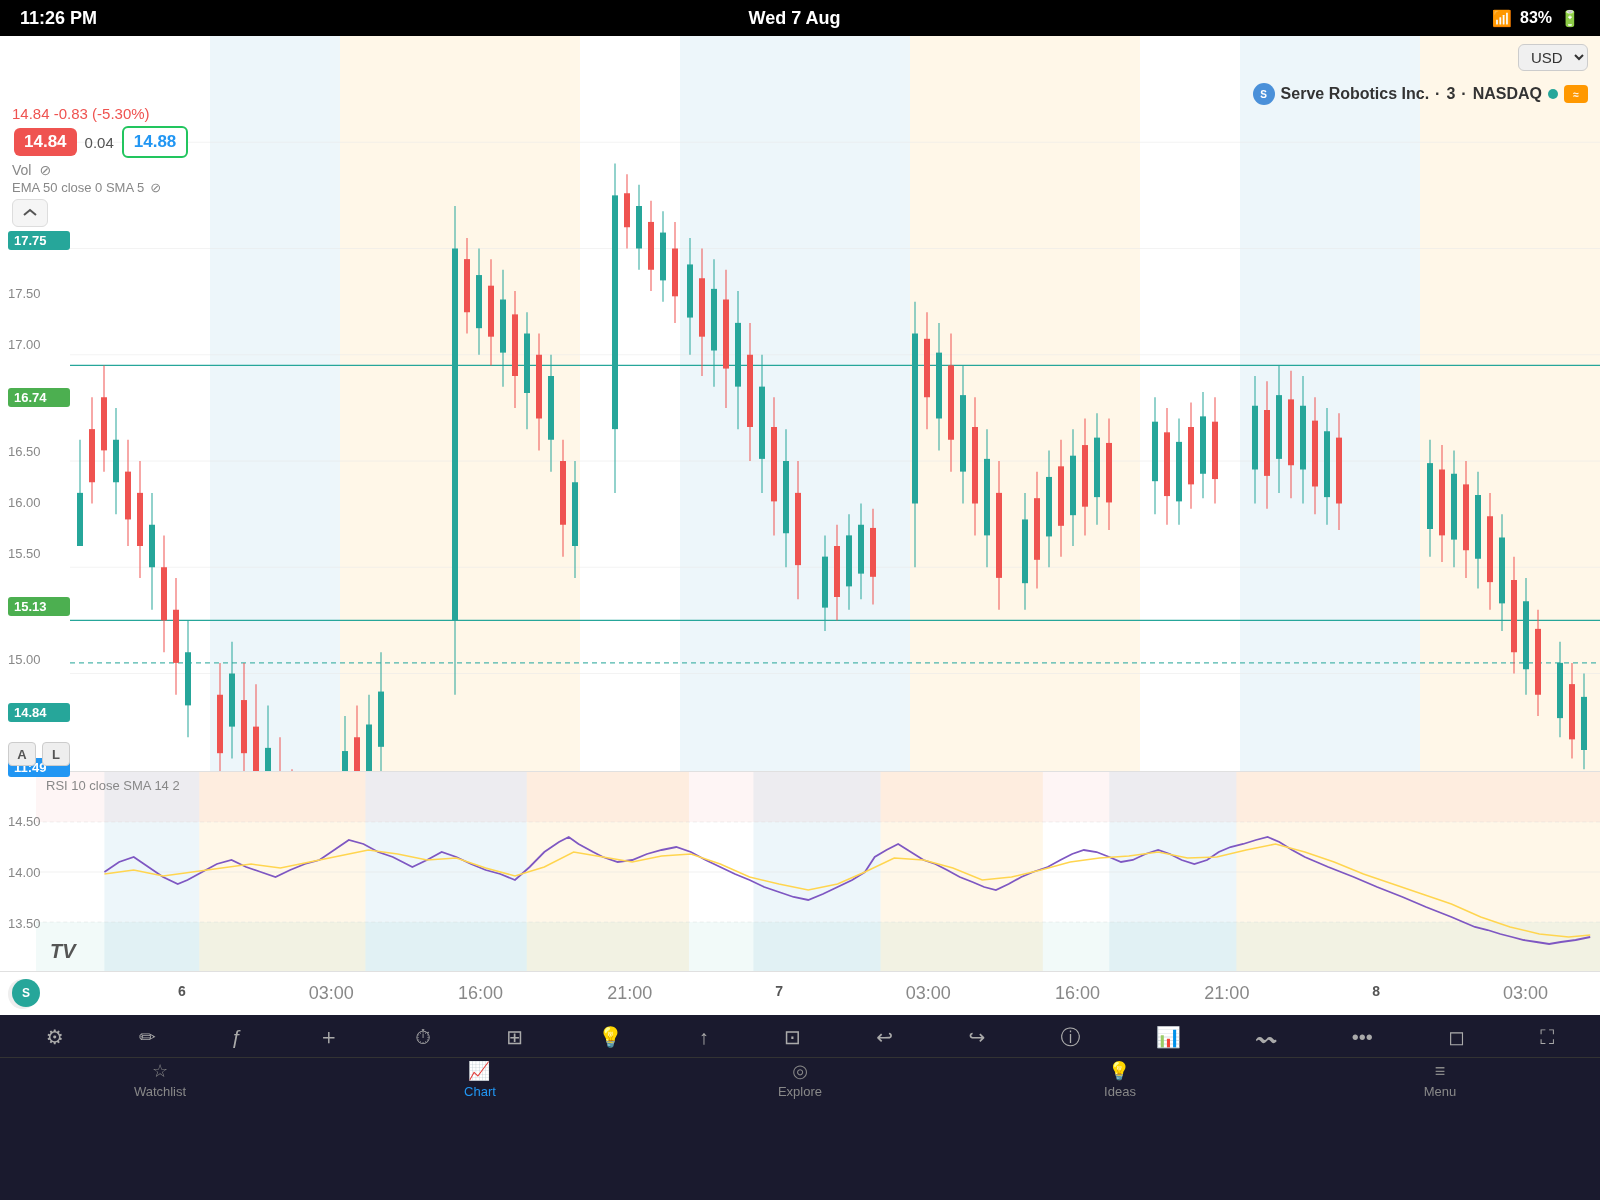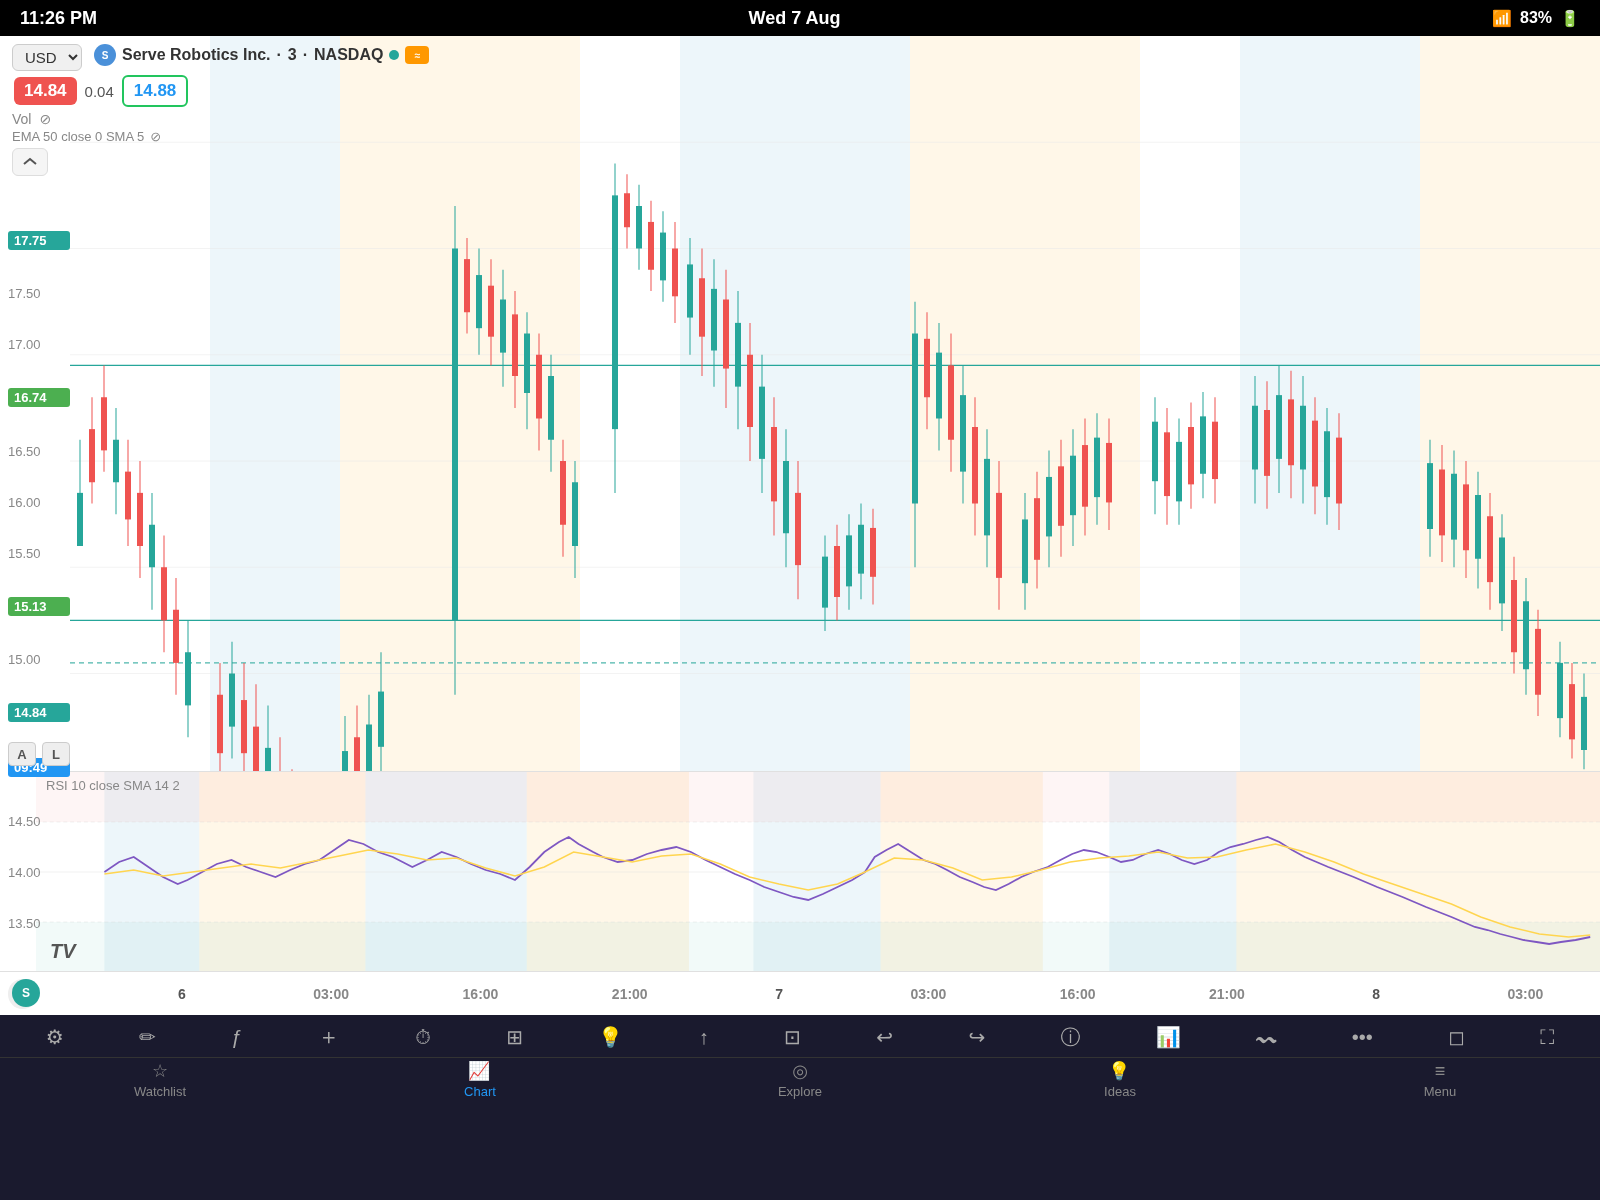--- a/index.html
+++ b/index.html
@@ -39,22 +39,23 @@
       position: absolute;
       top: 0;
       left: 0;
       right: 0;
       padding: 8px 12px 4px 12px;
       z-index: 10;
     }
 
     .stock-info-row {
       display: flex;
-      align-items: flex-start;
+      align-items: flex-end;
       gap: 12px;
+      flex-direction: column;
     }
 
     .currency-select {
       background: #f0f0f0;
       border: 1px solid #ccc;
       border-radius: 6px;
       padding: 3px 8px;
       font-size: 15px;
       color: #333;
       font-weight: 500;
@@ -255,23 +256,22 @@
 
     .time-labels {
       display: flex;
       width: 100%;
       padding-left: 70px;
     }
 
     .time-tick {
       flex: 1;
       text-align: center;
-      font-size: 14px;
+      font-size: 18px;
       color: #888;
-      font-weight: bold;
     }
 
     .time-tick.major {
       font-weight: 600;
       color: #555;
       font-size: 14px;
     }
 
     .time-crosshair-icon {
       width: 30px;
@@ -359,20 +359,25 @@
         </div>
         <span>Serve Robotics Inc.</span>
         <span>·</span>
         <span>3</span>
         <span>·</span>
         <span>NASDAQ</span>
         <div class="dot-green"></div>
         <div class="equalizer-icon">≈</div>
       </div>
     </div>
+    <div class="price-change">
+      <span>14.84</span>
+      <span>-0.83</span>
+      <span>(-5.30%)</span>
+    </div>
     <div class="price-boxes">
       <div class="price-box-red">14.84</div>
       <span class="price-mid">0.04</span>
       <div class="price-box-blue">14.88</div>
     </div>
     <div class="vol-row">
       <span>Vol</span>
       <span>⊘</span>
     </div>
     <div class="ema-row">
@@ -390,21 +395,21 @@
     <div class="price-badge">17.75</div>
     <span>17.50</span>
     <span>17.00</span>
     <div class="price-badge-green">16.74</div>
     <span>16.50</span>
     <span>16.00</span>
     <span>15.50</span>
     <div class="price-badge-green">15.13</div>
     <span>15.00</span>
     <div class="price-badge">14.84</div>
-    <div class="price-badge-blue">09:49</div>
+    <div class="price-badge-blue">11:49</div>
     <span>14.50</span>
     <span>14.00</span>
     <span>13.50</span>
   </div>
 
   <div style="position:absolute; bottom:335px; left:8px; display:flex; gap:6px; z-index:10;">
     <button style="width:28px;height:24px;background:#eee;border:1px solid #ccc;border-radius:4px;font-size:13px;font-weight:600;color:#555;">A</button>
     <button style="width:28px;height:24px;background:#eee;border:1px solid #ccc;border-radius:4px;font-size:13px;font-weight:600;color:#555;">L</button>
   </div>
 

